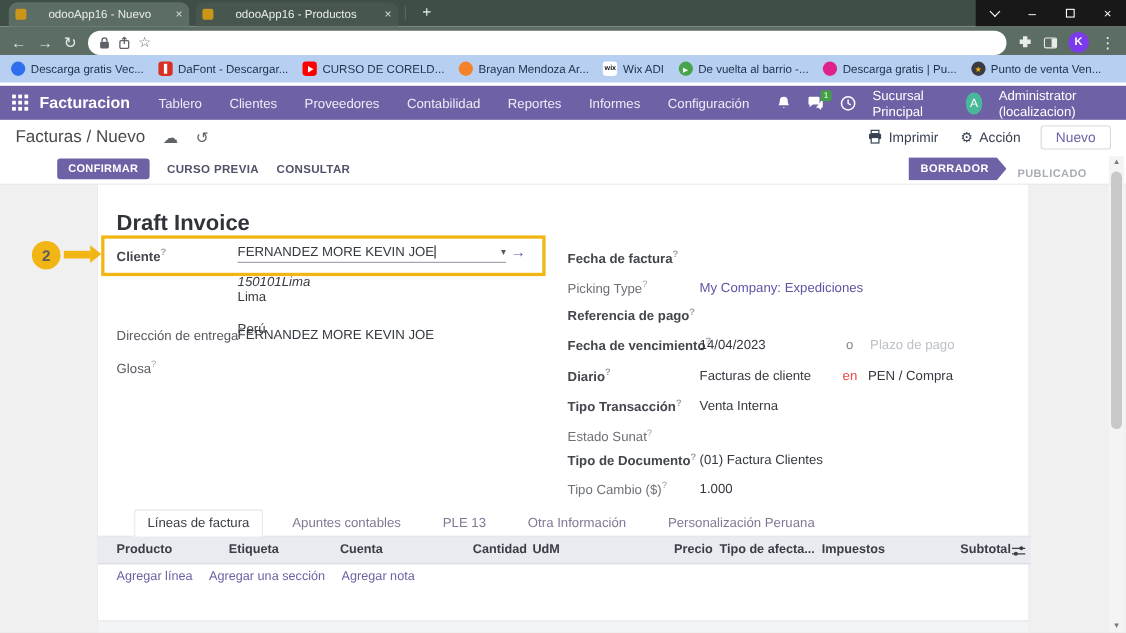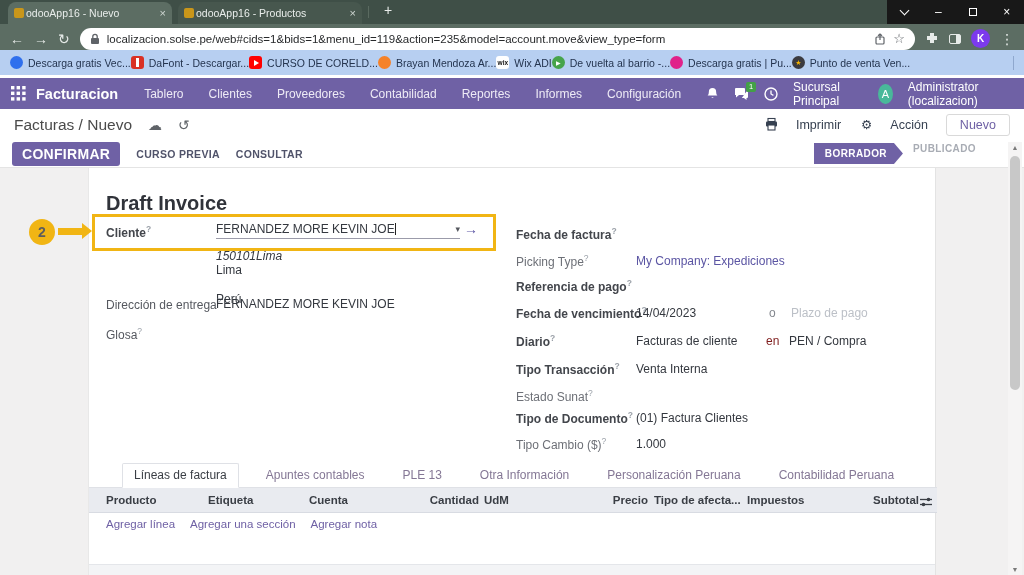--- a/index.html
+++ b/index.html
@@ -3,21 +3,21 @@
 <meta charset="utf-8">
 <style>
   * { margin:0; padding:0; box-sizing:border-box; }
   html,body { background:#ddd; }
   .page {
     position:relative; width:1024px; height:575px; overflow:hidden;
     font-family:"Liberation Sans", sans-serif; background:#fff;
   }
   
   .tabstrip { position:absolute; left:0; top:0; width:1024px; height:24px; background:#3f4f47; }
-  .ctab { position:absolute; top:2px; height:22px; border-radius:8px 8px 0 0; display:flex; align-items:center; padding:0 6px; gap:2px; }
+  .ctab { position:absolute; top:2px; height:22px; border-radius:8px 8px 0 0; display:flex; align-items:center; padding:0 6px; gap:20px; }
   .ctab.active { left:8px; width:164px; background:#5c6d63; }
   .ctab.inactive { left:178px; width:184px; background:#47574e; }
   .ctab .title { flex:1; font-size:10.5px; color:#e9edeb; white-space:nowrap; overflow:hidden; text-overflow:ellipsis; }
   .ctab .x { font-size:11px; color:#cfd6d2; line-height:1; }
   .favicon { width:10px; height:10px; border-radius:2px; background:#c9961a; flex:none; }
   .tabsep { position:absolute; left:368px; top:6px; width:1px; height:12px; background:#5a6a60; }
   .newtab { position:absolute; left:378px; top:2px; color:#e9edeb; font-size:14px; width:20px; text-align:center; }
   .wincontrols { position:absolute; right:0; top:0; width:137px; height:24px; background:#181818; display:flex; }
   .wincontrols > div { flex:1; display:flex; align-items:center; justify-content:center; color:#fff; font-size:12px; }
   .chev { width:7px; height:7px; border-right:1.4px solid #fff; border-bottom:1.4px solid #fff; transform:rotate(45deg); margin-top:-4px; }
@@ -25,21 +25,21 @@
   
   .toolbar { position:absolute; left:0; top:24px; width:1024px; height:29px; background:#5c6d63; display:flex; align-items:center; padding:0 10px; gap:10px; }
   .navglyph { color:#e7ebe9; font-size:14px; line-height:1; }
   .urlpill { flex:1; height:22px; background:#fff; border-radius:11px; display:flex; align-items:center; padding:0 10px; gap:7px; overflow:hidden; }
   .urltext { flex:1; font-size:11.5px; color:#27292b; white-space:nowrap; overflow:hidden; }
   .pillicon { color:#5f6368; font-size:13px; line-height:1; }
   .profile { width:19px; height:19px; border-radius:50%; background:#7c3aed; color:#fff; font-size:10px; font-weight:bold; display:flex; align-items:center; justify-content:center; }
   .splitbox { width:12px; height:10px; border:1.4px solid #e7ebe9; border-radius:2px; position:relative; }
   .splitbox::after { content:""; position:absolute; right:0; top:0; width:4px; height:100%; background:#e7ebe9; }
   
-  .bookmarks { position:absolute; left:0; top:50px; width:1024px; height:25px; background:#b7cff1; display:flex; align-items:center; padding:0 10px; overflow:hidden; }
+  .bookmarks { position:absolute; left:0; top:50px; width:1024px; height:25px; background:#b7cff1; display:flex; align-items:center; padding:0 10px; gap:13px; overflow:hidden; }
   .bm { display:flex; align-items:center; gap:5px; font-size:10.5px; color:#24344f; white-space:nowrap; }
   .fav { width:13px; height:13px; border-radius:3px; flex:none; display:flex; align-items:center; justify-content:center; overflow:hidden; }
   .fav.f1 { background:#2f6fed; border-radius:50%; }
   .fav.f2 { background:#d93025; position:relative; }
   .fav.f2::after { content:""; width:3px; height:9px; background:#fff; }
   .fav.f3 { background:#ff0000; border-radius:3px; }
   .fav.f3::after { content:""; width:0; height:0; border-left:5px solid #fff; border-top:3px solid transparent; border-bottom:3px solid transparent; margin-left:1px; }
   .fav.f4 { background:#f5822a; border-radius:50%; }
   .fav.f5 { background:#fff; color:#111; font-size:6.5px; font-weight:bold; }
   .fav.f6 { background:#47a44b; border-radius:50%; color:#fff; font-size:6px; }
@@ -57,27 +57,27 @@
   .chatwrap { position:relative; }
   .badge { position:absolute; right:-7px; top:-5px; background:#43a047; color:#fff; font-size:7.5px; padding:1px 3px; border-radius:2px; line-height:1; }
   .branch { font-size:12px; }
   .avatar { width:20px; height:20px; border-radius:50%; background:#49b89a; color:#fff; font-size:11px; display:flex; align-items:center; justify-content:center; }
   .username { font-size:12px; }
   
   .crumbrow { position:absolute; left:0; top:109px; width:1024px; height:31px; background:#fff; display:flex; align-items:center; padding:0 14px; }
   .crumb { font-size:15.5px; color:#4a4a4a; }
   .crumbicon { color:#5f6368; font-size:14px; margin-left:16px; line-height:1; }
   .cp-spacer { flex:1; }
-  .cp-action { display:flex; align-items:center; gap:18px; font-size:12.5px; color:#374151; margin-left:20px; }
+  .cp-action { display:flex; align-items:center; gap:6px; font-size:12.5px; color:#374151; margin-left:20px; }
   .btn-new { margin-left:18px; border:1px solid #d9d9d9; border-radius:3px; padding:3px 13px; color:#6f61a5; font-size:12.5px; background:#fff; }
   
   .btnrow { position:absolute; left:0; top:140px; width:1024px; height:28px; background:#fff; border-bottom:1px solid #e4e4e4; display:flex; align-items:center; padding:0 12px; gap:16px; }
-  .btn-primary { background:#6f61a5; color:#fff; font-size:14px; font-weight:bold; letter-spacing:.3px; padding:4px 10px; border-radius:3px; }
+  .btn-primary { background:#6f61a5; color:#fff; font-size:10px; font-weight:bold; letter-spacing:.3px; padding:4px 10px; border-radius:3px;margin-left:40px; }
   .btn-flat { font-size:10.5px; font-weight:bold; color:#50536a; letter-spacing:.3px; }
-  .statuswrap { display:flex; align-items:flex-start; gap:10px; margin-right:36px; }
+  .statuswrap { display:flex; align-items:flex-end; gap:10px; margin-right:24px; }
   .status-draft { background:#6f61a5; color:#fff; font-size:10px; font-weight:bold; letter-spacing:.4px; padding:5px 16px 5px 11px; clip-path:polygon(0 0, calc(100% - 9px) 0, 100% 50%, calc(100% - 9px) 100%, 0 100%); }
   .status-pub { font-size:10px; font-weight:bold; color:#a8acb4; letter-spacing:.4px; }
   
   .content { position:absolute; left:0; top:168px; width:1024px; height:407px; background:#f1f0f0; }
   .sheet { position:absolute; left:88px; top:0; width:848px; height:407px; background:#fff; border-left:1px solid #e8e8e8; border-right:1px solid #e3e3e3; }
   .sheet-title { position:absolute; left:17px; top:24px; font-size:20px; font-weight:bold; color:#30333a; }
   .hlbox { position:absolute; left:3px; top:46px; width:404px; height:37px; border:3px solid #f1b514; }
   .ann-circle { position:absolute; left:29px; top:51px; width:26px; height:26px; border-radius:50%; background:#f1b514; color:#5d5d5d; font-size:14px; font-weight:bold; display:flex; align-items:center; justify-content:center; }
   .ann-bar { position:absolute; left:58px; top:60px; width:24px; height:7px; background:#f1b514; }
   .ann-head { position:absolute; left:82px; top:55px; width:0; height:0; border-left:10px solid #f1b514; border-top:8.5px solid transparent; border-bottom:8.5px solid transparent; }
@@ -145,21 +145,20 @@
 
   <div class="toolbar">
     <span class="navglyph">←</span>
     <span class="navglyph">→</span>
     <span class="navglyph">↻</span>
     <div class="urlpill">
       <svg width="10" height="12" viewBox="0 0 10 12">
         <rect x="1" y="5" width="8" height="6" rx="1" fill="#5f6368"></rect>
         <path d="M2.8 5V3.6a2.2 2.2 0 014.4 0V5" fill="none" stroke="#5f6368" stroke-width="1.3"></path>
       </svg>
-      <span class="urltext">localizacion.solse.pe/web#cids=1&amp;bids=1&amp;menu_id=119&amp;action=235&amp;model=account.move&amp;view_type=form</span>
       <svg width="12" height="12" viewBox="0 0 12 12">
         <rect x="2" y="4" width="8" height="7" rx="1" fill="none" stroke="#5f6368" stroke-width="1.2"></rect>
         <path d="M6 7V1M4 2.8L6 1l2 1.8" fill="none" stroke="#5f6368" stroke-width="1.2"></path>
       </svg>
       <span class="pillicon">☆</span>
     </div>
     <svg width="14" height="14" viewBox="0 0 14 14">
       <path d="M5 1h4v3h3v4h-3v3H5v-3H2V4h3z" fill="#e7ebe9"></path>
     </svg>
     <span class="splitbox"></span>
@@ -317,41 +316,40 @@
 
       <span class="flabel" style="left:427px; top:110px;"><span>Referencia de pago</span><sup>?</sup></span>
 
       <span class="flabel" style="left:427px; top:137px;"><span>Fecha de vencimiento</span><sup>?</sup></span>
       <span class="fvalue" style="left:547px; top:138px;">14/04/2023</span>
       <span class="fvalue sep" style="left:680px; top:138px;">o</span>
       <span class="fvalue placeholder" style="left:702px; top:138px;">Plazo de pago</span>
 
       <span class="flabel" style="left:427px; top:165px;"><span>Diario</span><sup>?</sup></span>
       <span class="fvalue" style="left:547px; top:166px;">Facturas de cliente</span>
-      <span class="fvalue" style="left:677px; top:166px; color:#7f1d1d;">en</span>
+      <span class="fvalue" style="left:677px; top:166px; color:#ef4444;">en</span>
       <span class="fvalue" style="left:700px; top:166px;">PEN / Compra</span>
 
       <span class="flabel" style="left:427px; top:193px;"><span>Tipo Transacción</span><sup>?</sup></span>
       <span class="fvalue" style="left:547px; top:194px;">Venta Interna</span>
 
       <span class="flabel muted" style="left:427px; top:220px;"><span>Estado Sunat</span><sup>?</sup></span>
 
       <span class="flabel" style="left:427px; top:242px;"><span>Tipo de Documento</span><sup>?</sup></span>
       <span class="fvalue" style="left:547px; top:243px;">(01) Factura Clientes</span>
 
       <span class="flabel muted" style="left:427px; top:268px;"><span>Tipo Cambio ($)</span><sup>?</sup></span>
       <span class="fvalue" style="left:547px; top:269px;">1.000</span>
 
       <div class="tabbar">
         <span class="ntab active">Líneas de factura</span>
         <span class="ntab">Apuntes contables</span>
         <span class="ntab">PLE 13</span>
         <span class="ntab">Otra Información</span>
         <span class="ntab">Personalización Peruana</span>
-        <span class="ntab">Contabilidad Peruana</span>
       </div>
 
       <div class="thead">
         <span class="th" style="left:17px;">Producto</span>
         <span class="th" style="left:119px;">Etiqueta</span>
         <span class="th" style="left:220px;">Cuenta</span>
         <span class="th" style="left:320px; width:70px; text-align:right;">Cantidad</span>
         <span class="th" style="left:395px;">UdM</span>
         <span class="th" style="left:499px; width:60px; text-align:right;">Precio</span>
         <span class="th" style="left:565px;">Tipo de afecta...</span>

